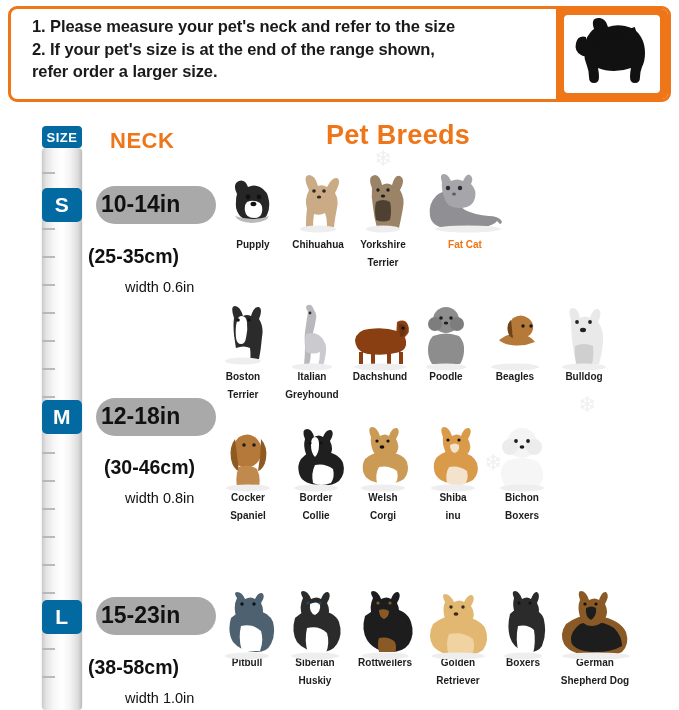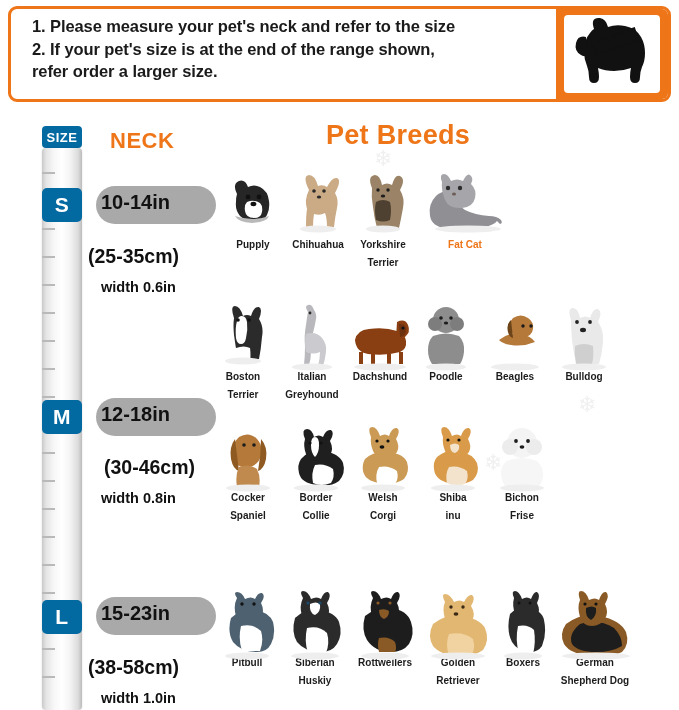--- a/index.html
+++ b/index.html
@@ -104,38 +104,39 @@
 
   
   .neck-pill {
     position: absolute;
     height: 38px;
     background: #a9a9a9;
     border-radius: 19px;
   }
   .neck-range {
     position: absolute;
-    font-size: 20px;
+    font-size: 23px;
     font-weight: bold;
     color: #111111;
     white-space: nowrap;
   }
   .neck-cm {
     position: absolute;
     font-size: 19.5px;
     font-weight: bold;
     color: #111111;
     white-space: nowrap;
   }
   .neck-width {
     position: absolute;
     font-size: 14.5px;
-    font-weight: bold;
+    font-weight: normal;
     color: #111111;
     white-space: nowrap;
+    margin-left: 24px;
   }
 
   .neck-title {
     position: absolute;
     left: 110px;
     top: 128px;
     font-size: 22px;
     font-weight: bold;
     color: #ee7518;
     letter-spacing: 0.5px;
@@ -464,21 +465,21 @@
       <circle cx="19" cy="22" r="8" fill="#ececec"></circle>
       <circle cx="43" cy="22" r="8" fill="#ececec"></circle>
       <path fill="#f6f6f6" d="M16 36 q15 -6 30 0 q7 7 6 16 q-1 6 -4 9 l-34 0 q-4 -6 -4 -13 q0 -8 6 -12z"></path>
       <circle cx="25" cy="16" r="1.9" fill="#1d1d1d"></circle>
       <circle cx="37" cy="16" r="1.9" fill="#1d1d1d"></circle>
       <ellipse cx="31" cy="22" rx="2.4" ry="1.8" fill="#1d1d1d"></ellipse>
       <ellipse cx="31" cy="63" rx="22" ry="3.5" fill="#eeeeee"></ellipse>
     </svg>
   </span>
   <span class="cap">Bichon
-Frise</span>
+Boxers</span>
 </div>
 
 <div class="paw" style="left:484px; top:452px;">❄</div>
 
 <div class="neck-pill" style="left:96px; top:597px; width:120px;"></div>
 <div class="size-chip" style="left:42px; top:600px;">L</div>
 <div class="neck-range" style="left:101px; top:602px;">15-23in</div>
 <div class="neck-cm" style="left:88px; top:656px;">(38-58cm)</div>
 <div class="neck-width" style="left:101px; top:690px;">width 1.0in</div>
 

